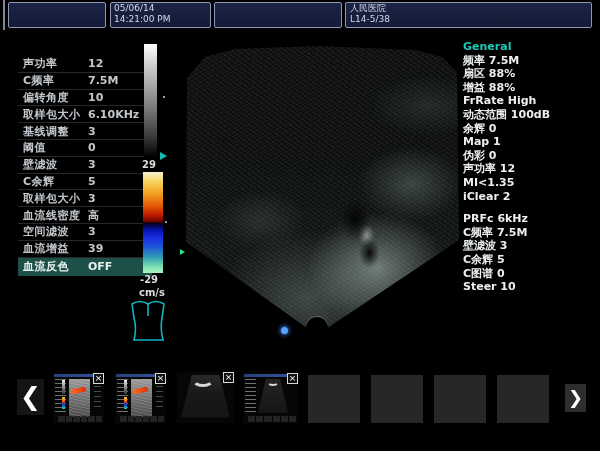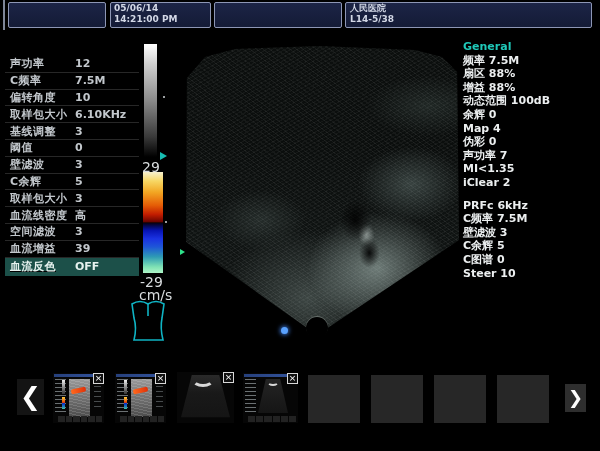--- a/index.html
+++ b/index.html
@@ -2,42 +2,42 @@
 <html><head>
 <meta charset="utf-8">
 <style>
   html,body{margin:0;padding:0;background:#000;}
   *{box-sizing:border-box;font-family:"DejaVu Sans",sans-serif;}
   #screen{position:relative;width:600px;height:451px;background:#000;overflow:hidden;}
 
   
   .tb-box{position:absolute;top:2px;height:26px;background:linear-gradient(180deg,#1c2446,#141b36);
           border:1px solid #8d96b5;border-radius:2px;}
-  .tb-text{position:absolute;color:#d3d8e6;font-size:9px;line-height:11px;font-weight:bold;white-space:pre;}
+  .tb-text{position:absolute;color:#d3d8e6;font-size:9px;line-height:11px;font-weight:normal;white-space:pre;}
   #edge-line{position:absolute;left:3px;top:0;width:2px;height:30px;background:#7e8698;}
 
   
-  #left-panel{position:absolute;left:5px;top:56px;width:134px;text-decoration:underline;}
+  #left-panel{position:absolute;left:18px;top:56px;width:134px;}
   .lp-row{position:relative;height:16.8px;display:flex;align-items:center;
           border-bottom:1px solid #272727;color:#c2c7cc;font-size:11px;font-weight:bold;}
   .lp-row .lp-label{margin-left:5px;letter-spacing:.5px;}
   .lp-row .lp-value{position:absolute;left:70px;}
   .lp-row.hl{background:#1c5049;color:#e6f2ef;border-bottom:none;height:18px;}
 
   
   #graybar{position:absolute;left:144px;top:44px;width:13px;height:113px;
            background:linear-gradient(180deg,#fff 0%,#cfcfcf 18%,#8a8a8a 50%,#3a3a3a 82%,#000 100%);}
   .bar-dot{position:absolute;width:2px;height:2px;background:#cfd4d8;border-radius:50%;}
   #gain-cursor{position:absolute;left:160px;top:152px;width:0;height:0;
                border-left:7px solid #17bdb2;border-top:4px solid transparent;border-bottom:4px solid transparent;}
   #colorbar{position:absolute;left:143px;top:172px;width:20px;height:101px;
     background:linear-gradient(180deg,
       #f6f0cf 0%,#f7d763 9%,#f2a623 20%,#e55d06 33%,#c21d00 42%,#6e0500 49%,#2b0300 50%,
       #05021f 51%,#0714b4 58%,#1a32e2 66%,#1e55d8 74%,#2e9bb4 84%,#7fe2b4 94%,#aef4c6 100%);}
-  .scale-label{position:absolute;color:#d8dcde;font-size:14px;font-weight:normal;}
+  .scale-label{position:absolute;color:#d8dcde;font-size:10px;font-weight:bold;}
 
   
   #body-marker{position:absolute;left:126px;top:296px;}
 
   
   #us-image{position:absolute;left:183px;top:40px;width:278px;height:300px;
     clip-path:polygon(1.4% 12.7%,7.9% 5.7%,18.7% 3%,49.3% 2%,83.5% 3.3%,93.2% 5.7%,98.6% 10.7%,99.3% 66.7%,48.2% 98.3%,1.1% 67.3%);
     background:
       radial-gradient(22px 30px at 62% 60%, rgba(0,0,0,.85), rgba(0,0,0,0) 70%),
       radial-gradient(14px 20px at 67% 71%, rgba(0,0,0,.9), rgba(0,0,0,0) 75%),
@@ -186,25 +186,26 @@
   <div id="us-image"></div>
   <div id="apex-notch"></div>
   <div id="sample-dot"></div>
   <div id="edge-caliper"></div>
 
   <div id="right-panel">
       <div class="rp-line rp-title">General</div>
       <div class="rp-line">频率 7.5M</div>
       <div class="rp-line">扇区 88%</div>
       <div class="rp-line">增益 88%</div>
+      <div class="rp-line">FrRate High</div>
       <div class="rp-line">动态范围 100dB</div>
       <div class="rp-line">余辉 0</div>
-      <div class="rp-line">Map 4</div>
+      <div class="rp-line">Map 1</div>
       <div class="rp-line">伪彩 0</div>
-      <div class="rp-line">声功率 7</div>
+      <div class="rp-line">声功率 12</div>
       <div class="rp-line">MI&lt;1.35</div>
       <div class="rp-line">iClear 2</div>
       <div class="rp-gap"></div>
       <div class="rp-line">PRFc 6kHz</div>
       <div class="rp-line">C频率 7.5M</div>
       <div class="rp-line">壁滤波 3</div>
       <div class="rp-line">C余辉 5</div>
       <div class="rp-line">C图谱 0</div>
       <div class="rp-line">Steer 10</div>
     </div>

